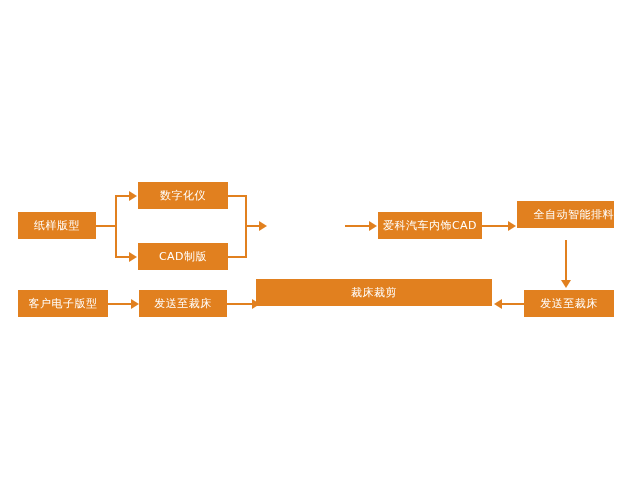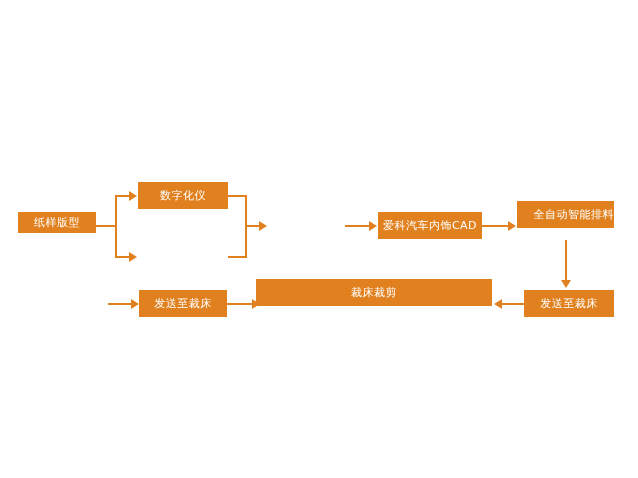--- a/index.html
+++ b/index.html
@@ -146,28 +146,31 @@
 
   <div class="hline" style="left:108px; top:303px; width:25px;"></div>
   <div class="arrow-r" style="left:131px; top:299px;"></div>
 
   <div class="hline" style="left:227px; top:303px; width:27px;"></div>
   <div class="arrow-r" style="left:252px; top:299px;"></div>
 
   <div class="hline" style="left:500px; top:303px; width:24px;"></div>
   <div class="arrow-l" style="left:494px; top:299px;"></div>
 
-  <div class="box" style="left:18px; top:212px; width:78px; height:21px;">
+  <div class="box" style="left:18px; top:212px; width:78px; height:27px;">
     <span>纸样版型</span>
   </div>
 
   <div class="box" style="left:138px; top:182px; width:90px; height:27px;">
     <span>数字化仪</span>
   </div>
 
+  <div class="box" style="left:138px; top:243px; width:90px; height:27px;">
+    <span>CAD制版</span>
+  </div>
 
 
   <div class="box" style="left:378px; top:212px; width:104px; height:27px;">
     <span>爱科汽车内饰CAD</span>
   </div>
 
   <div class="box" style="left:517px; top:201px; width:97px; height:27px;justify-content:flex-end;">
     <span>全自动智能排料</span>
   </div>
 
@@ -176,14 +179,17 @@
   </div>
 
   <div class="box" style="left:256px; top:279px; width:236px; height:27px;">
     <span>裁床裁剪</span>
   </div>
 
   <div class="box" style="left:139px; top:290px; width:88px; height:27px;">
     <span>发送至裁床</span>
   </div>
 
+  <div class="box" style="left:18px; top:290px; width:90px; height:27px;">
+    <span>客户电子版型</span>
+  </div>
 
 </div>
 
 </body></html>

